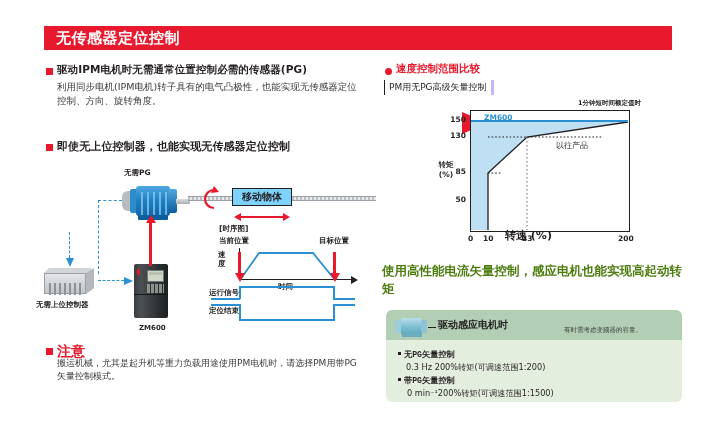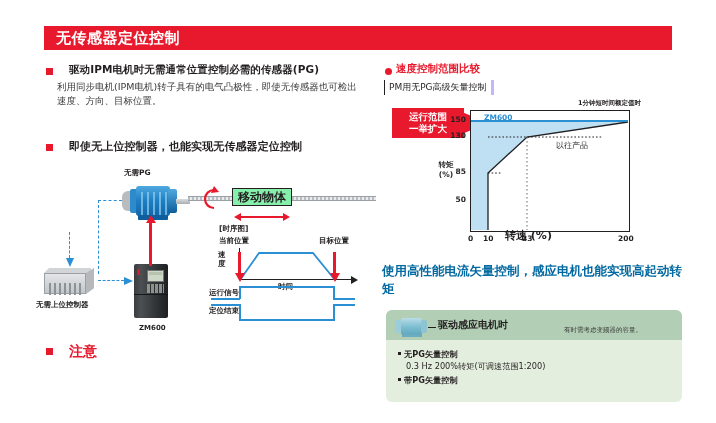--- a/index.html
+++ b/index.html
@@ -20,21 +20,21 @@
     position:absolute;left:12px;top:3px;
     font-size:15px;font-weight:bold;color:#ffffff;letter-spacing:.5px;
   }
 
   
   .sq{
     position:absolute;width:7px;height:7px;background:#e8192c;
   }
   .b-title{
     position:absolute;font-size:10.5px;font-weight:bold;color:#231f20;
-    letter-spacing:.1px;white-space:nowrap;margin-left:12px;
+    letter-spacing:.1px;white-space:nowrap;
   }
   .b-body{
     position:absolute;font-size:9.5px;line-height:13.5px;color:#3a3a3a;
     width:300px;
   }
 
   
   #bullet1-sq{left:46px;top:68px;}
   #bullet1-title{left:57px;top:63px;}
   #bullet1-body{left:57px;top:80px;}
@@ -60,22 +60,22 @@
   .m-cap{position:absolute;left:0px;top:9px;width:12px;height:20px;
     background:#b9bcbe;border-radius:6px 2px 2px 6px;}
   .m-foot{position:absolute;left:16px;top:33px;width:30px;height:5px;background:#0e5d9c;border-radius:1px;}
   .m-shaft{position:absolute;left:54px;top:17px;width:14px;height:5px;
     background:linear-gradient(180deg,#dadddf,#a9aeb2);}
 
   
   .rail{position:absolute;height:5px;
     background:repeating-linear-gradient(90deg,#b9bdc1 0 2px,#e8eaec 2px 4px);
     border-top:1px solid #9aa0a5;border-bottom:1px solid #9aa0a5;box-sizing:border-box;}
-  .movebox{position:absolute;border:1.3px solid #231f20;background:#86efac;
-    font-size:12px;font-weight:bold;text-align:center;}
+  .movebox{position:absolute;border:1.3px solid #231f20;background:#7dd3fc;
+    font-size:10px;font-weight:bold;text-align:center;}
 
   .arrowH{position:absolute;height:2px;background:#e8192c;}
   .arrowH::before,.arrowH::after{content:"";position:absolute;top:-3.5px;
     border-top:4.5px solid transparent;border-bottom:4.5px solid transparent;}
   .arrowH::before{left:-7px;border-right:7px solid #e8192c;}
   .arrowH::after{right:-7px;border-left:7px solid #e8192c;}
 
   .arrowUp{position:absolute;width:3px;background:#e8192c;}
   .arrowUp::before{content:"";position:absolute;left:-3.5px;top:-7px;
     border-left:5px solid transparent;border-right:5px solid transparent;
@@ -148,50 +148,50 @@
   .plot{position:absolute;left:0;top:0;width:160px;height:122px;border:1px solid #231f20;box-sizing:border-box;background:#fff;}
   .ytick{position:absolute;right:164px;font-size:7.5px;font-weight:bold;color:#231f20;text-align:right;width:18px;}
   .xtick{position:absolute;top:124px;font-size:7.5px;font-weight:bold;color:#231f20;}
   #ylab{position:absolute;left:438px;top:160px;width:16px;font-size:7.5px;font-weight:bold;line-height:10px;text-align:center;color:#231f20;}
   #xlab{position:absolute;left:505px;top:228px;font-size:11px;font-weight:bold;color:#231f20;}
   #toprate{position:absolute;left:578px;top:99px;font-size:6.5px;font-weight:bold;color:#231f20;white-space:nowrap;}
   #zm600-chart{position:absolute;left:484px;top:113px;font-size:7.5px;font-weight:bold;color:#2b8fd4;}
   #legacy{position:absolute;left:556px;top:140px;font-size:8px;color:#231f20;}
 
   #rt-h2{position:absolute;left:382px;top:262px;width:300px;font-size:12.5px;
-    font-weight:bold;line-height:18px;color:#0369a1;}
+    font-weight:bold;line-height:18px;color:#4d7c0f;}
 
   .gbox{position:absolute;left:386px;top:310px;width:296px;height:92px;
     background:#e4eede;border-radius:6px;overflow:hidden;}
   .gbox-hd{position:absolute;left:0;top:0;width:296px;height:30px;background:#b2ceb4;}
   #gbox-title{position:absolute;left:52px;top:8px;font-size:10px;font-weight:bold;color:#231f20;}
   #gbox-note{position:absolute;left:178px;top:16px;font-size:6.5px;color:#3a3a3a;white-space:nowrap;}
   .gdash{position:absolute;left:42px;top:17px;width:8px;height:1.4px;background:#231f20;}
   .gmotor{position:absolute;left:6px;top:5px;width:38px;height:22px;}
   .gm-body{position:absolute;left:9px;top:3px;width:21px;height:17px;
     background:linear-gradient(180deg,#b9dde8 0%,#7fc0d2 50%,#5fa6bb 100%);border-radius:2px;}
   .gm-l{position:absolute;left:3px;top:5px;width:7px;height:13px;background:#9ccddb;border-radius:2px;}
   .gm-r{position:absolute;left:29px;top:5px;width:6px;height:13px;background:#8ec3d4;border-radius:2px;}
   .gm-ft{position:absolute;left:10px;top:19px;width:20px;height:3px;background:#6aadc0;}
   .gitem{position:absolute;font-size:8.2px;line-height:12px;color:#231f20;}
-  .gitem b{font-weight:bold;}
+  .gitem b{font-weight:bold;font-family:Liberation Mono, monospace;}
   .gbull{position:absolute;width:2.5px;height:2.5px;background:#231f20;}
 </style>
 </head>
 <body>
 
 <div class="page">
 
   <div class="hdr">
     <div class="hdr-t">无传感器定位控制</div>
   </div>
 
   <div class="sq" id="bullet1-sq"></div>
   <div class="b-title" id="bullet1-title">驱动IPM电机时无需通常位置控制必需的传感器(PG)</div>
-  <div class="b-body" id="bullet1-body">利用同步电机(IPM电机)转子具有的电气凸极性，即使无传感器也可检出速度、方向、目标位置。</div>
+  <div class="b-body" id="bullet1-body">利用同步电机(IPM电机)转子具有的电气凸极性，也能实现无传感器定位控制、方向、旋转角度。</div>
 
   <div class="sq" id="bullet2-sq"></div>
   <div class="b-title" id="bullet2-title">即使无上位控制器，也能实现无传感器定位控制</div>
 
   <div class="diagram">
 
     <div class="lbl lbl-b" style="left:88px;top:8px;">无需PG</div>
 
     <div class="dash-v" style="left:62px;top:40px;height:74px;"></div>
     <div class="dash-h" style="left:62px;top:40px;width:24px;"></div>
@@ -286,28 +286,26 @@
       <div class="tc-line" style="left:0px;top:78px;width:29px;"></div>
       <div class="tc-vline" style="left:28px;top:78px;height:16px;"></div>
       <div class="tc-line" style="left:28px;top:93px;width:96px;"></div>
       <div class="tc-vline" style="left:122px;top:78px;height:16px;"></div>
       <div class="tc-line" style="left:122px;top:78px;width:22px;"></div>
     </div>
   </div>
 
   <div class="sq" id="note-sq"></div>
   <div class="b-title" id="note-title">注意</div>
+  <div class="b-body" id="note-body">搬运机械，尤其是起升机等重力负载用途使用PM电机时，请选择PM用带PG矢量控制模式。</div>
 
   <div class="dot"></div>
   <div id="rt-title">速度控制范围比较</div>
   <div class="brack">PM用无PG高级矢量控制</div>
 
-  <div class="callout">
-    <span><b>运行范围</b><br><b>一举扩大</b></span>
-  </div>
   <div class="callout-tail"></div>
   <div class="callout-tip"></div>
 
   <div id="toprate">1分钟短时间额定值时</div>
 
   <div class="chart">
     <div class="plot"></div>
 
     <svg style="position:absolute;left:1px;top:1px;" width="158" height="120" viewBox="0 0 158 120">
 
@@ -356,16 +354,17 @@
 
     <div class="gbull" style="left:12px;top:42px;"></div>
     <div class="gitem" style="left:18px;top:38px;">
       <b>无PG矢量控制</b><br>
       <span style="display:inline-block;padding-left:2px;">0.3 Hz 200%转矩(可调速范围1:200)</span>
     </div>
 
     <div class="gbull" style="left:12px;top:68px;"></div>
     <div class="gitem" style="left:18px;top:64px;">
       <b>带PG矢量控制</b><br>
+      <span style="display:inline-block;padding-left:3px;">0 min⁻¹200%转矩(可调速范围1:1500)</span>
     </div>
   </div>
 
 </div>
 
 </body></html>

